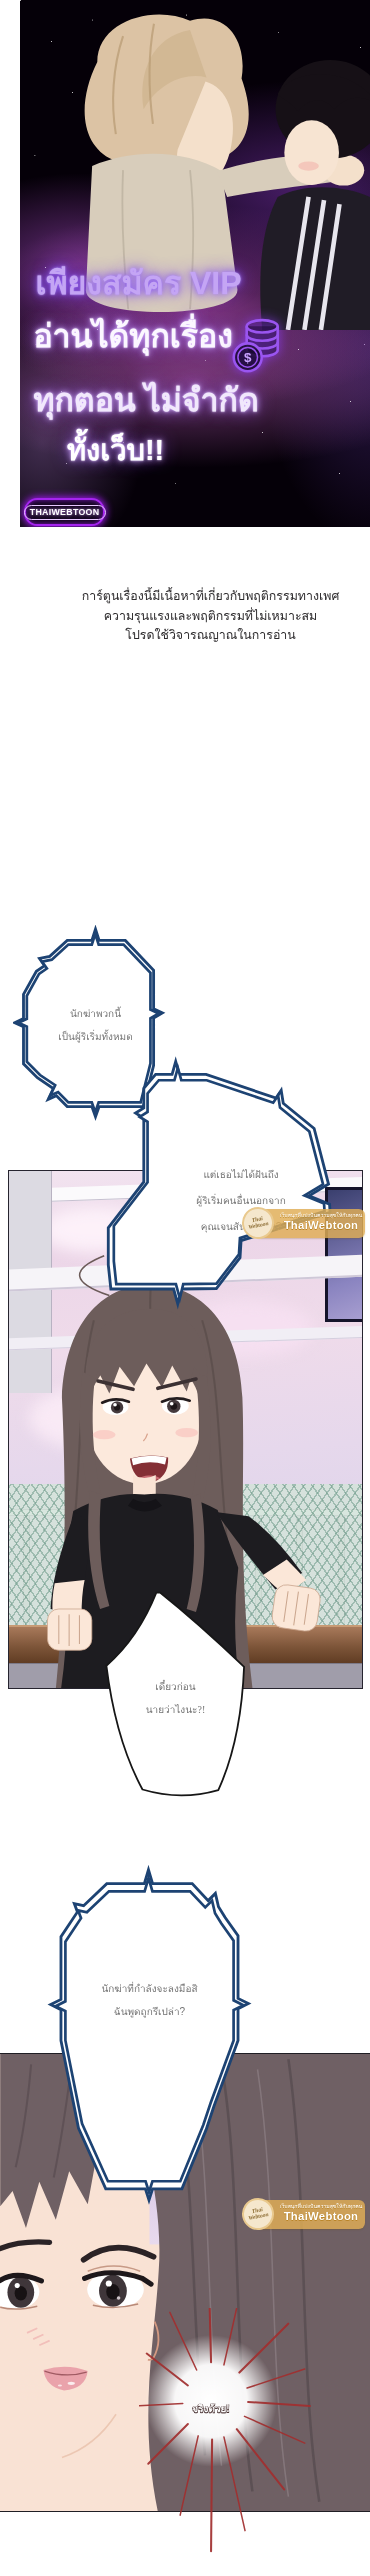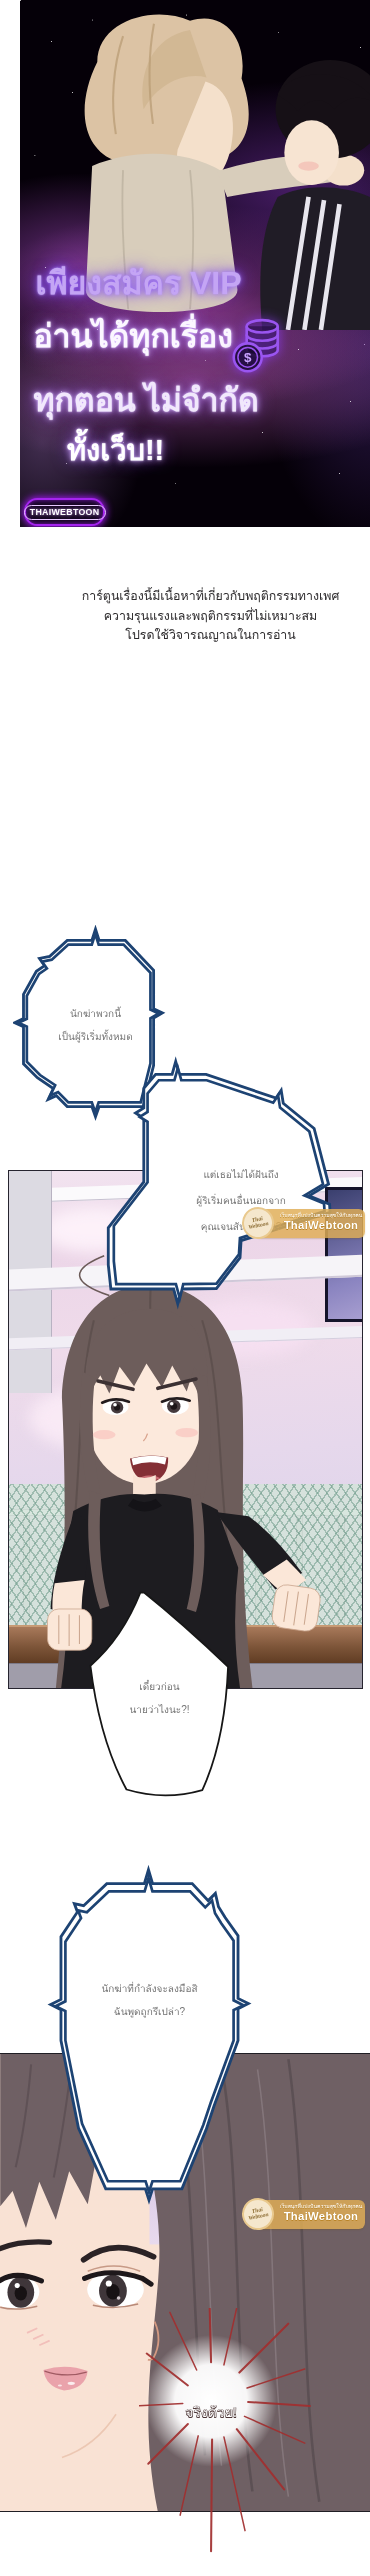--- a/index.html
+++ b/index.html
@@ -84,21 +84,21 @@
      align-items:center;justify-content:center;transform:rotate(-12deg);}
   .wm-circle span{font-family:"Liberation Serif",serif;font-style:italic;font-weight:bold;
      color:#8a6a30;font-size:5.7px;line-height:5.7px;}
   .wm-texts{position:absolute;left:37px;top:3.6px;width:84px;text-align:center;}
   .wm-tagline{font-size:5.2px;color:#fff;white-space:nowrap;text-shadow:0 0.5px 0.5px #b98428;}
   .wm-brand{font-size:11.3px;font-weight:bold;color:#fff;letter-spacing:0.3px;
      text-shadow:0 1px 0 #b98428,-0.5px 0 0.5px #b98428,0.5px 0 0.5px #b98428;}
 
   
   #bursttext{left:139px;top:2401px;width:144px;text-align:center;color:#fff;
-     font-size:14px;font-weight:normal;
+     font-size:10px;font-weight:bold;
      text-shadow:-0.5px -0.5px 0 #4a3434,0.5px -0.5px 0 #4a3434,-0.5px 0.5px 0 #4a3434,0.5px 0.5px 0 #4a3434,0 0 3.1px #fff;}
 </style>
 </head>
 <body>
 
 <div id="page">
 
   <div id="banner" class="abs">
     <div class="stars abs"></div>
 
@@ -253,21 +253,21 @@
     <div class="wm-texts">
       <div class="wm-tagline">เว็บสนุกที่แบ่งปันความสุขให้กับทุกคน</div>
       <div class="wm-brand">ThaiWebtoon</div>
     </div>
     <div class="wm-circle">
       <span>Thai</span>
       <span>Webtoon</span>
     </div>
   </div>
 
-  <div class="abs bub" id="bubble3" style="left:77px;top:1577px;width:165px;height:227px;">
+  <div class="abs bub" id="bubble3" style="left:93px;top:1577px;width:165px;height:227px;font-family:Liberation Serif, serif;">
     <svg class="abs" width="165" height="227" viewBox="0 0 320 440">
       <path d="M123,30 Q88,118 26,172 Q44,316 96,412 Q170,434 243,413 Q287,318 293,174 Q205,90 130,30 Z" fill="#fff" stroke="#161616" stroke-width="3.5" stroke-linejoin="miter"></path>
     </svg>
     <div class="btext" style="left:0;top:98px;width:165px;">
       <div>เดี๋ยวก่อน</div>
       <div>นายว่าไงนะ?!</div>
     </div>
   </div>
 
   <div id="panel2" class="abs">

